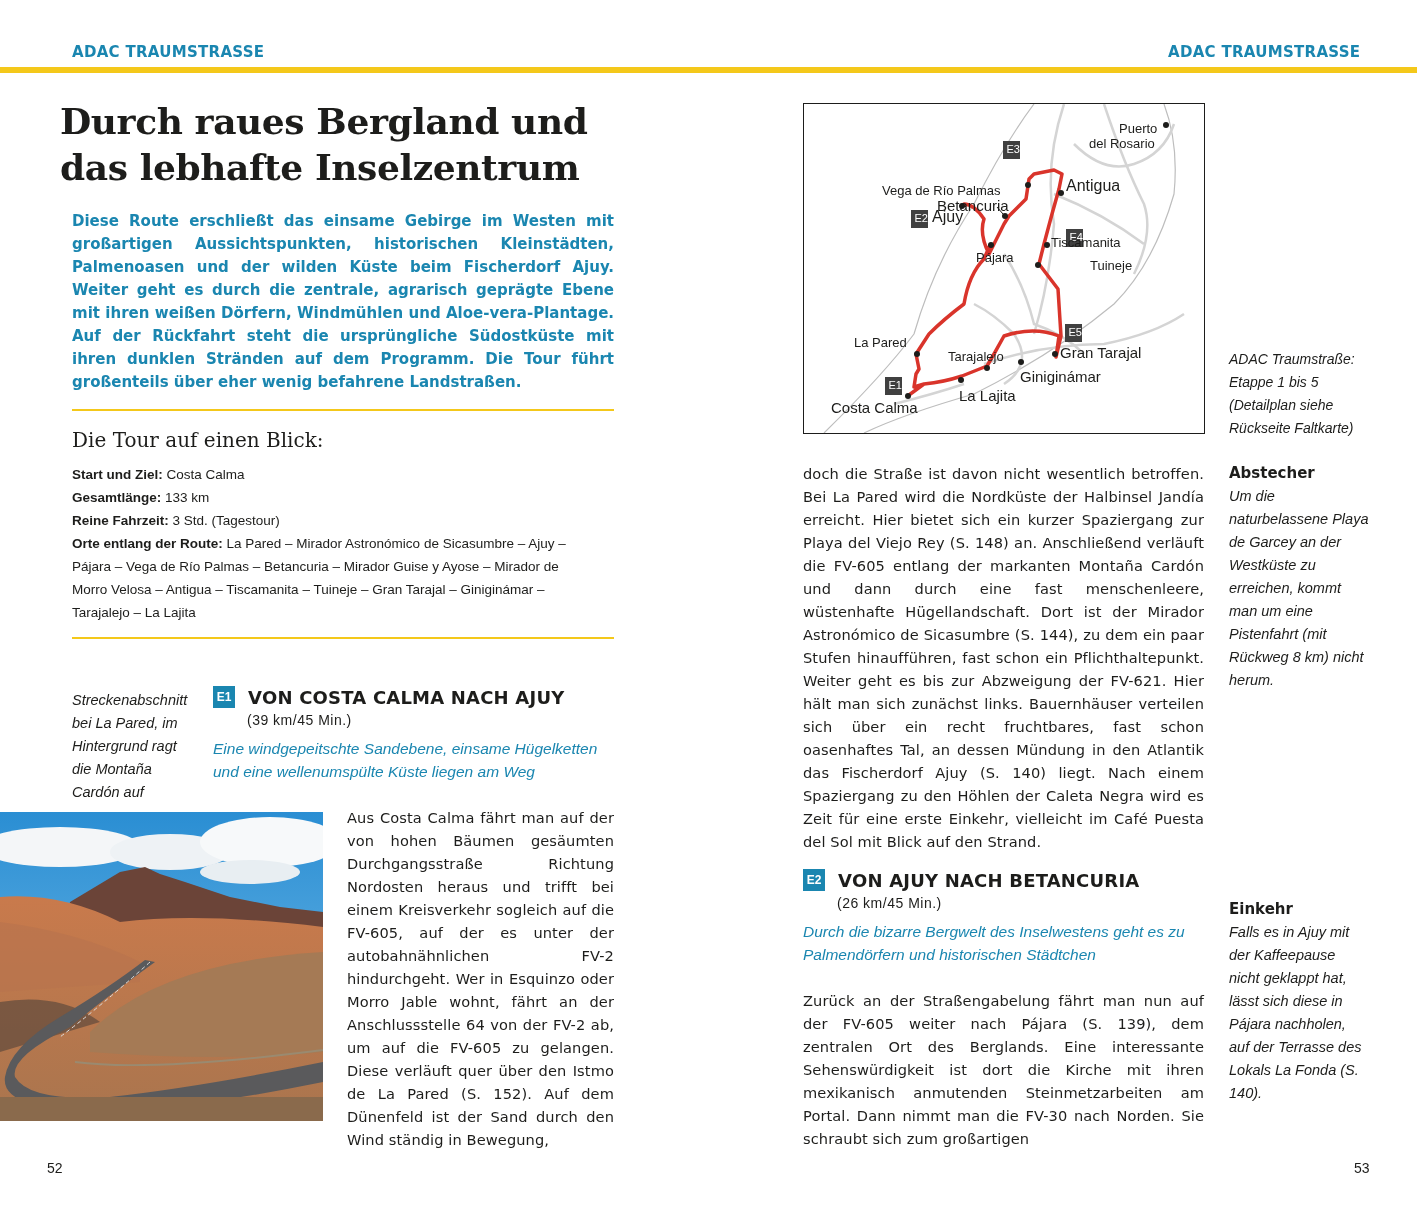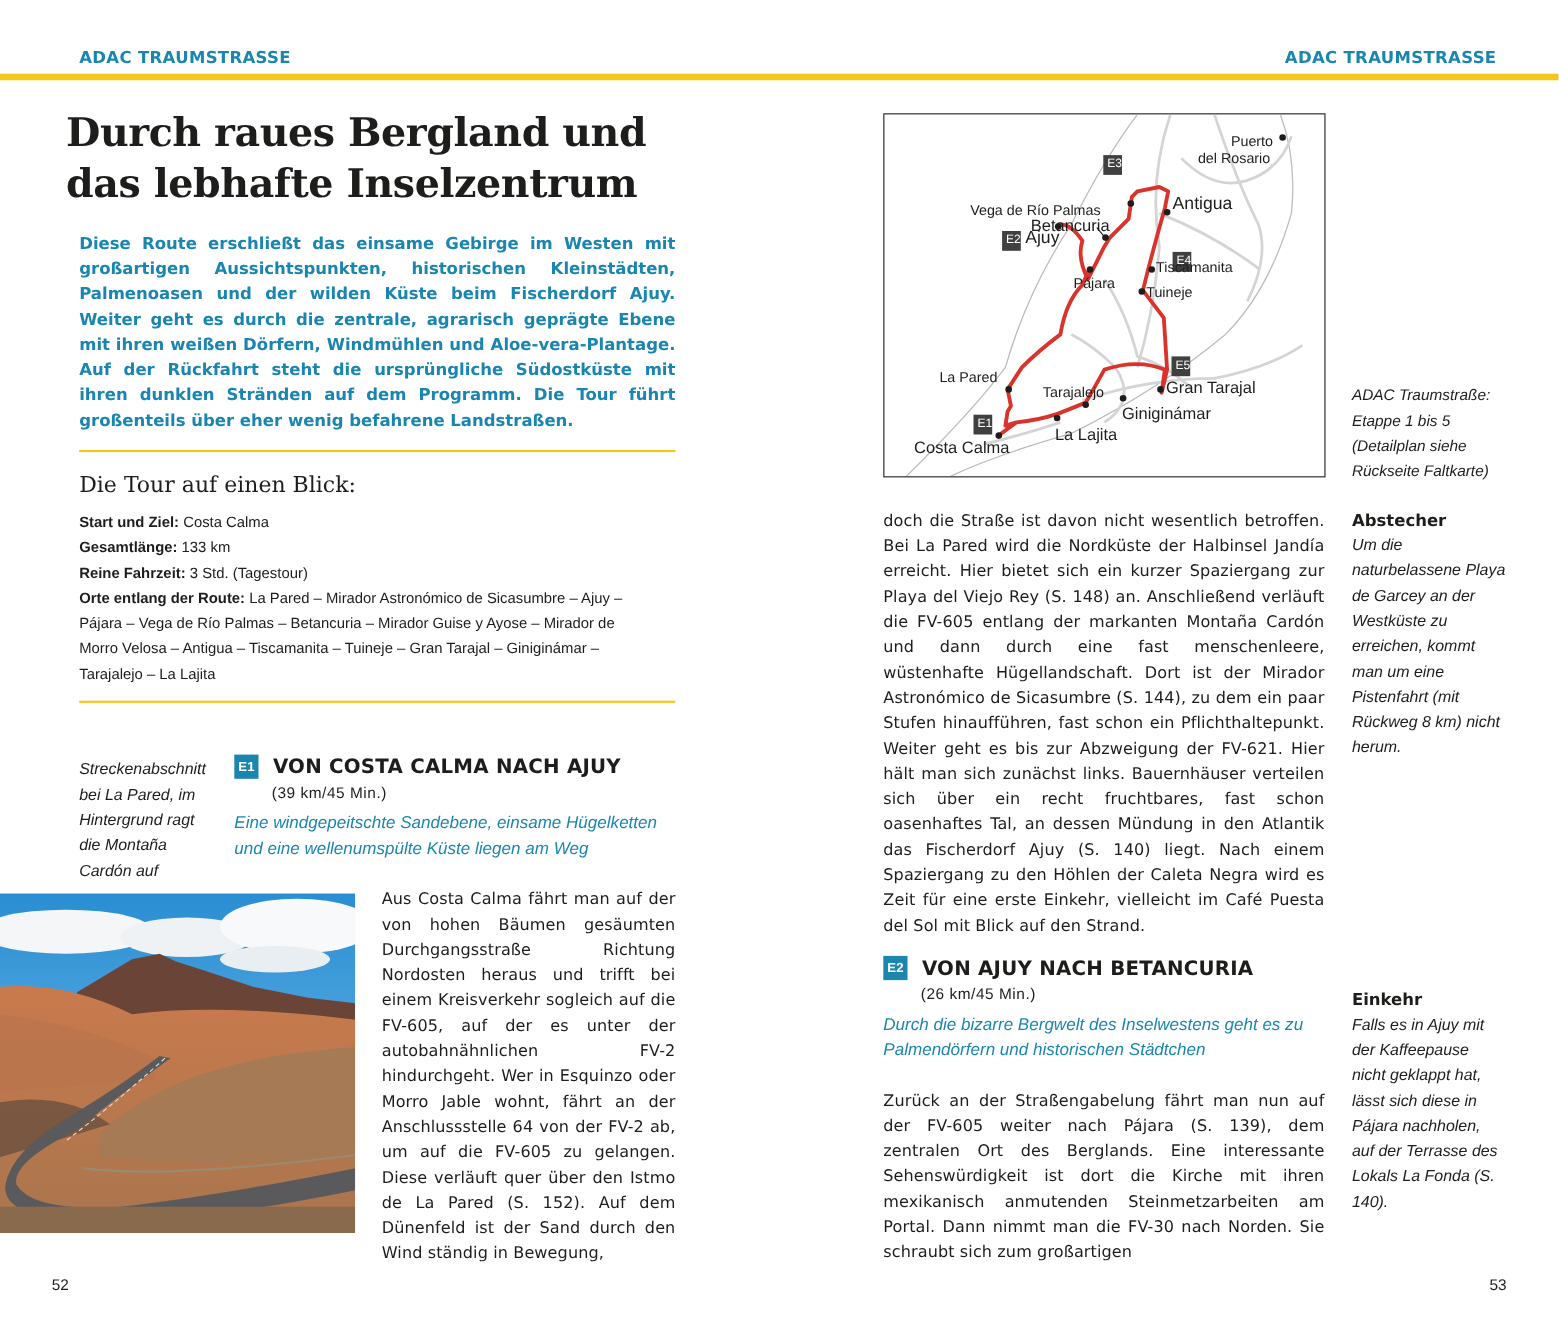--- a/index.html
+++ b/index.html
@@ -142,21 +142,21 @@
   <span class="map-label s" style="left:285px; top:32px;">del Rosario</span>
   <span class="map-badge" style="left:199px; top:37px;">E3</span>
   <span class="map-label m" style="left:133px; top:56px;margin-top:37px;">Betancuria</span>
   <span class="map-label s" style="left:78px; top:79px;">Vega de Río Palmas</span>
   <span class="map-label l" style="left:262px; top:73px;">Antigua</span>
   <span class="map-badge" style="left:262px; top:93px;margin-top:32px;">E4</span>
   <span class="map-badge" style="left:107px; top:106px;">E2</span>
   <span class="map-label l" style="left:128px; top:104px;">Ajuy</span>
   <span class="map-label s" style="left:247px; top:131px;">Tiscamanita</span>
   <span class="map-label s" style="left:172px; top:146px;">Pájara</span>
-  <span class="map-label s" style="left:238px; top:154px;">Tuineje</span>
+  <span class="map-label s" style="left:238px; top:154px;padding-left:48px;">Tuineje</span>
   <span class="map-badge" style="left:261px; top:220px;">E5</span>
   <span class="map-label s" style="left:50px; top:231px;">La Pared</span>
   <span class="map-label s" style="left:144px; top:245px;">Tarajalejo</span>
   <span class="map-label m" style="left:256px; top:240px;">Gran Tarajal</span>
   <span class="map-label m" style="left:216px; top:264px;">Giniginámar</span>
   <span class="map-badge" style="left:81px; top:273px;">E1</span>
   <span class="map-label m" style="left:155px; top:283px;">La Lajita</span>
   <span class="map-label m" style="left:27px; top:295px;">Costa Calma</span>
 </div>
 

